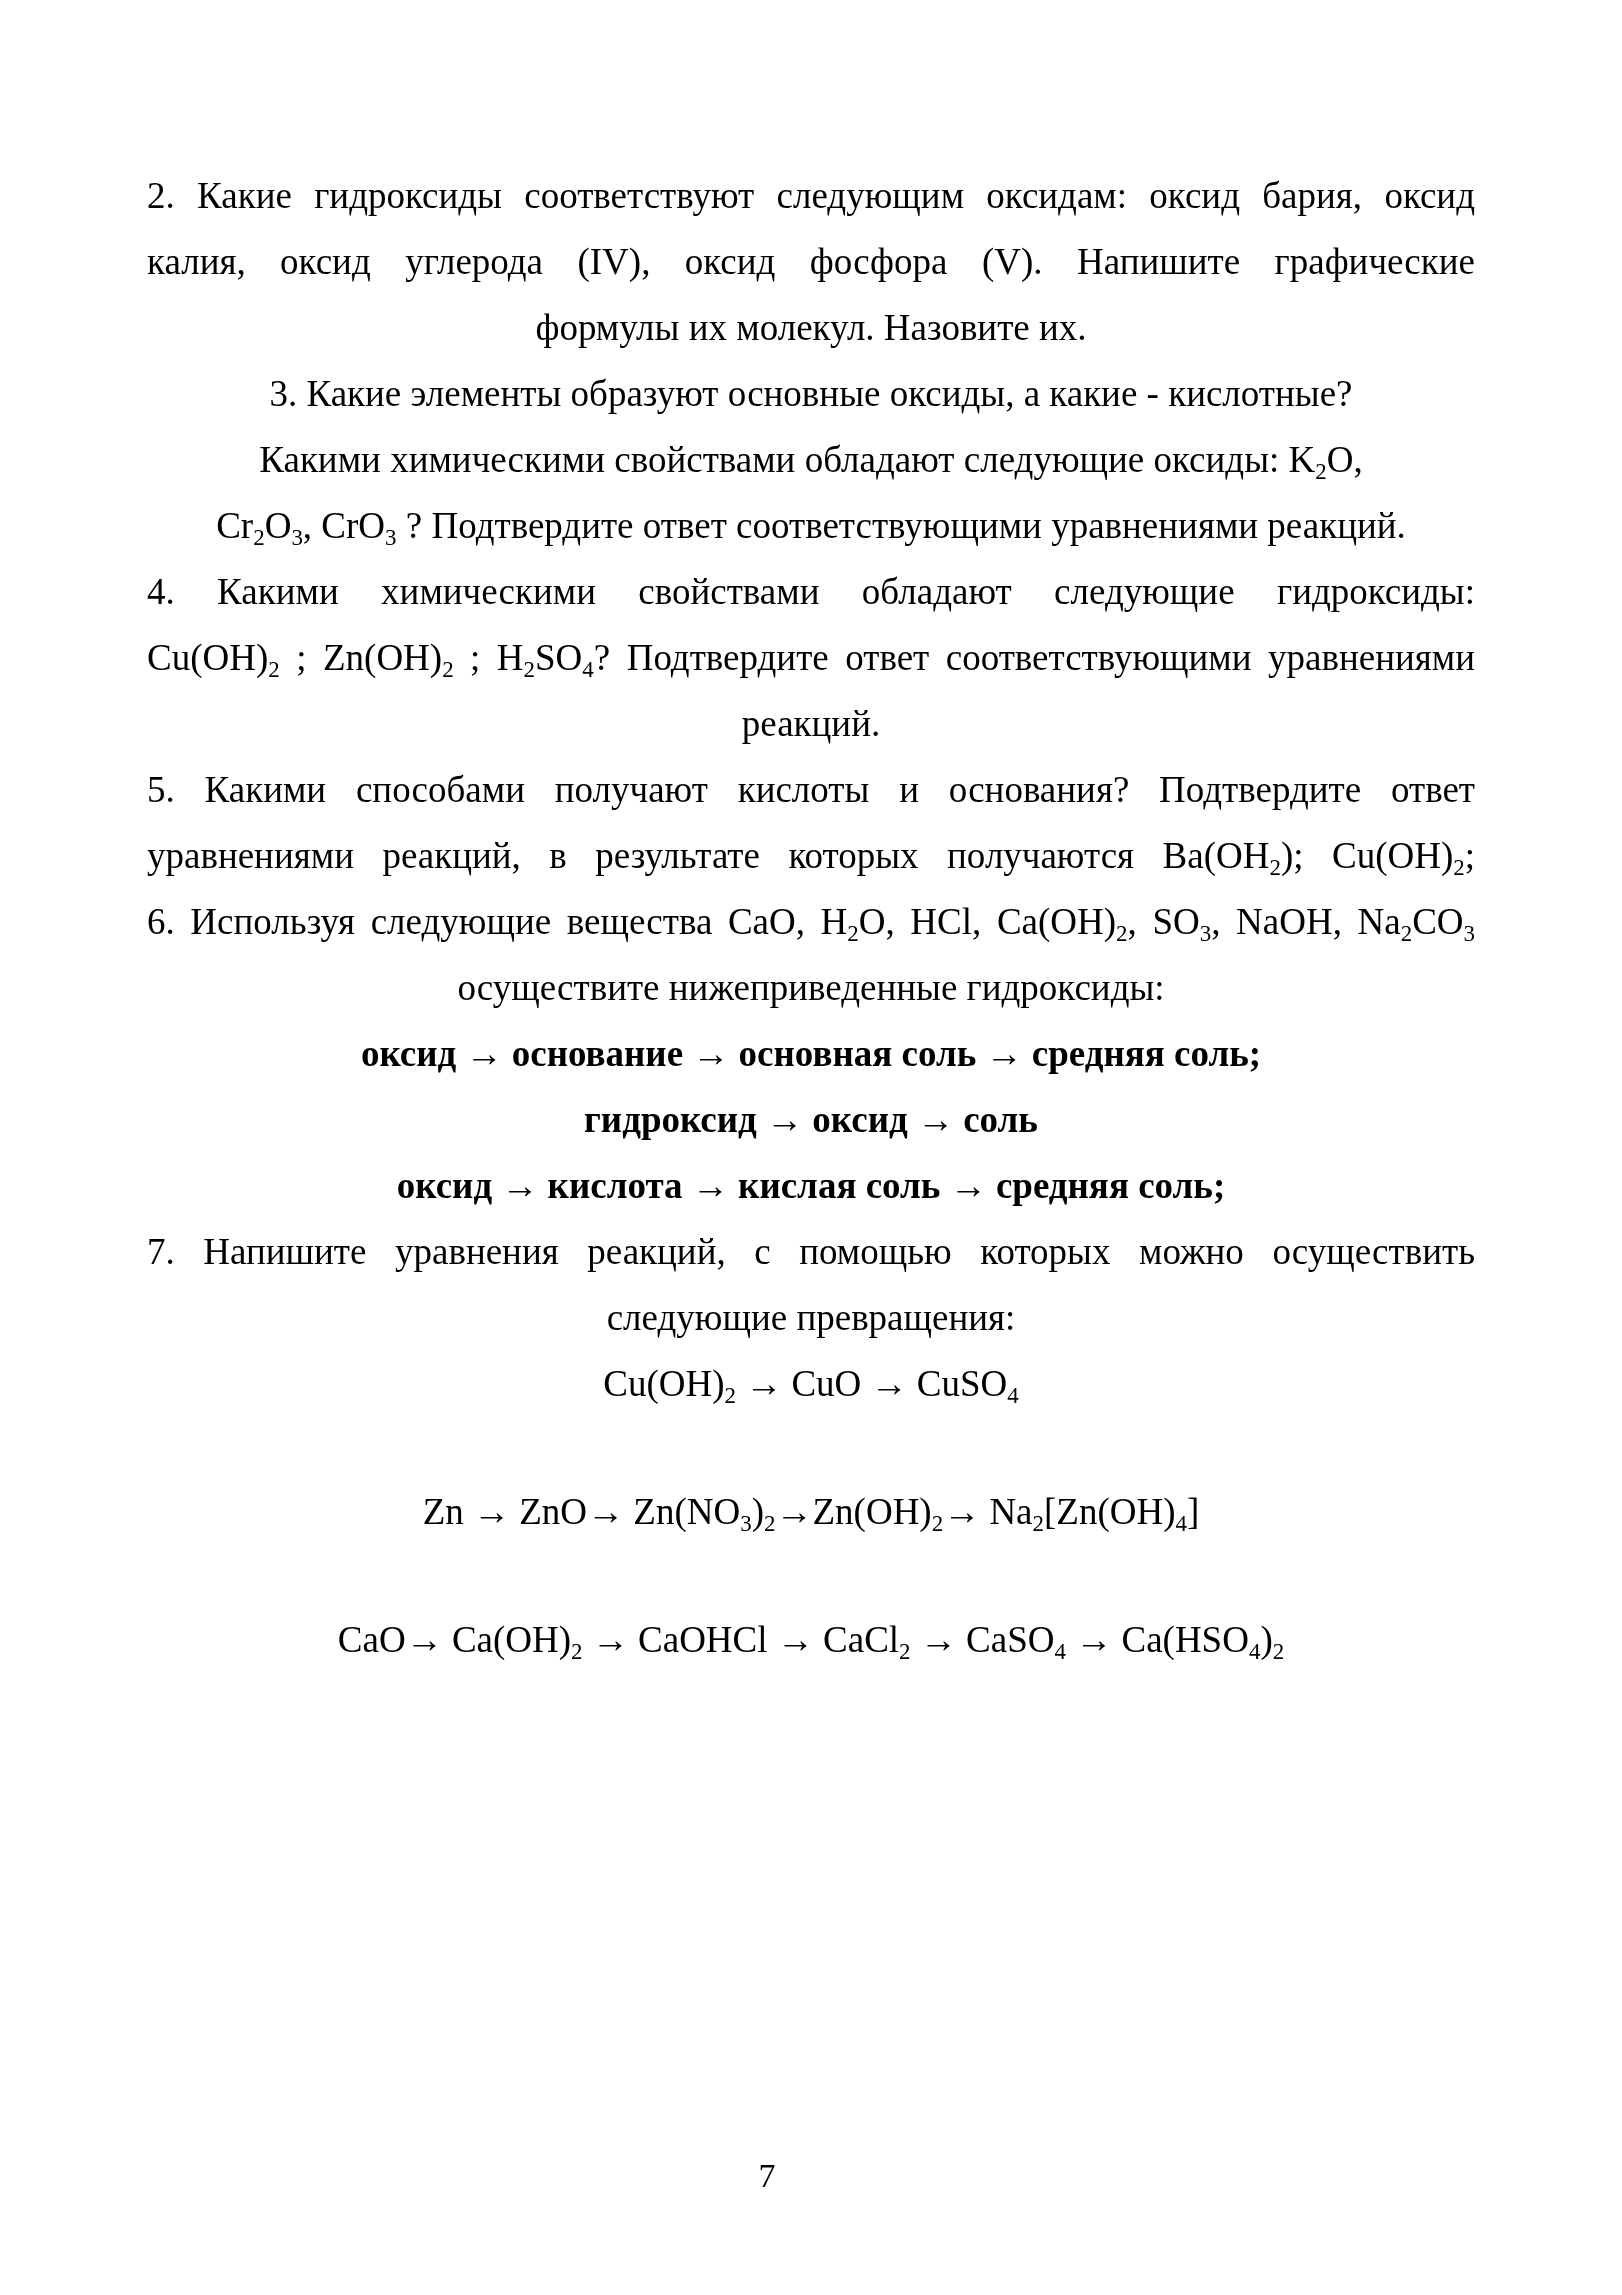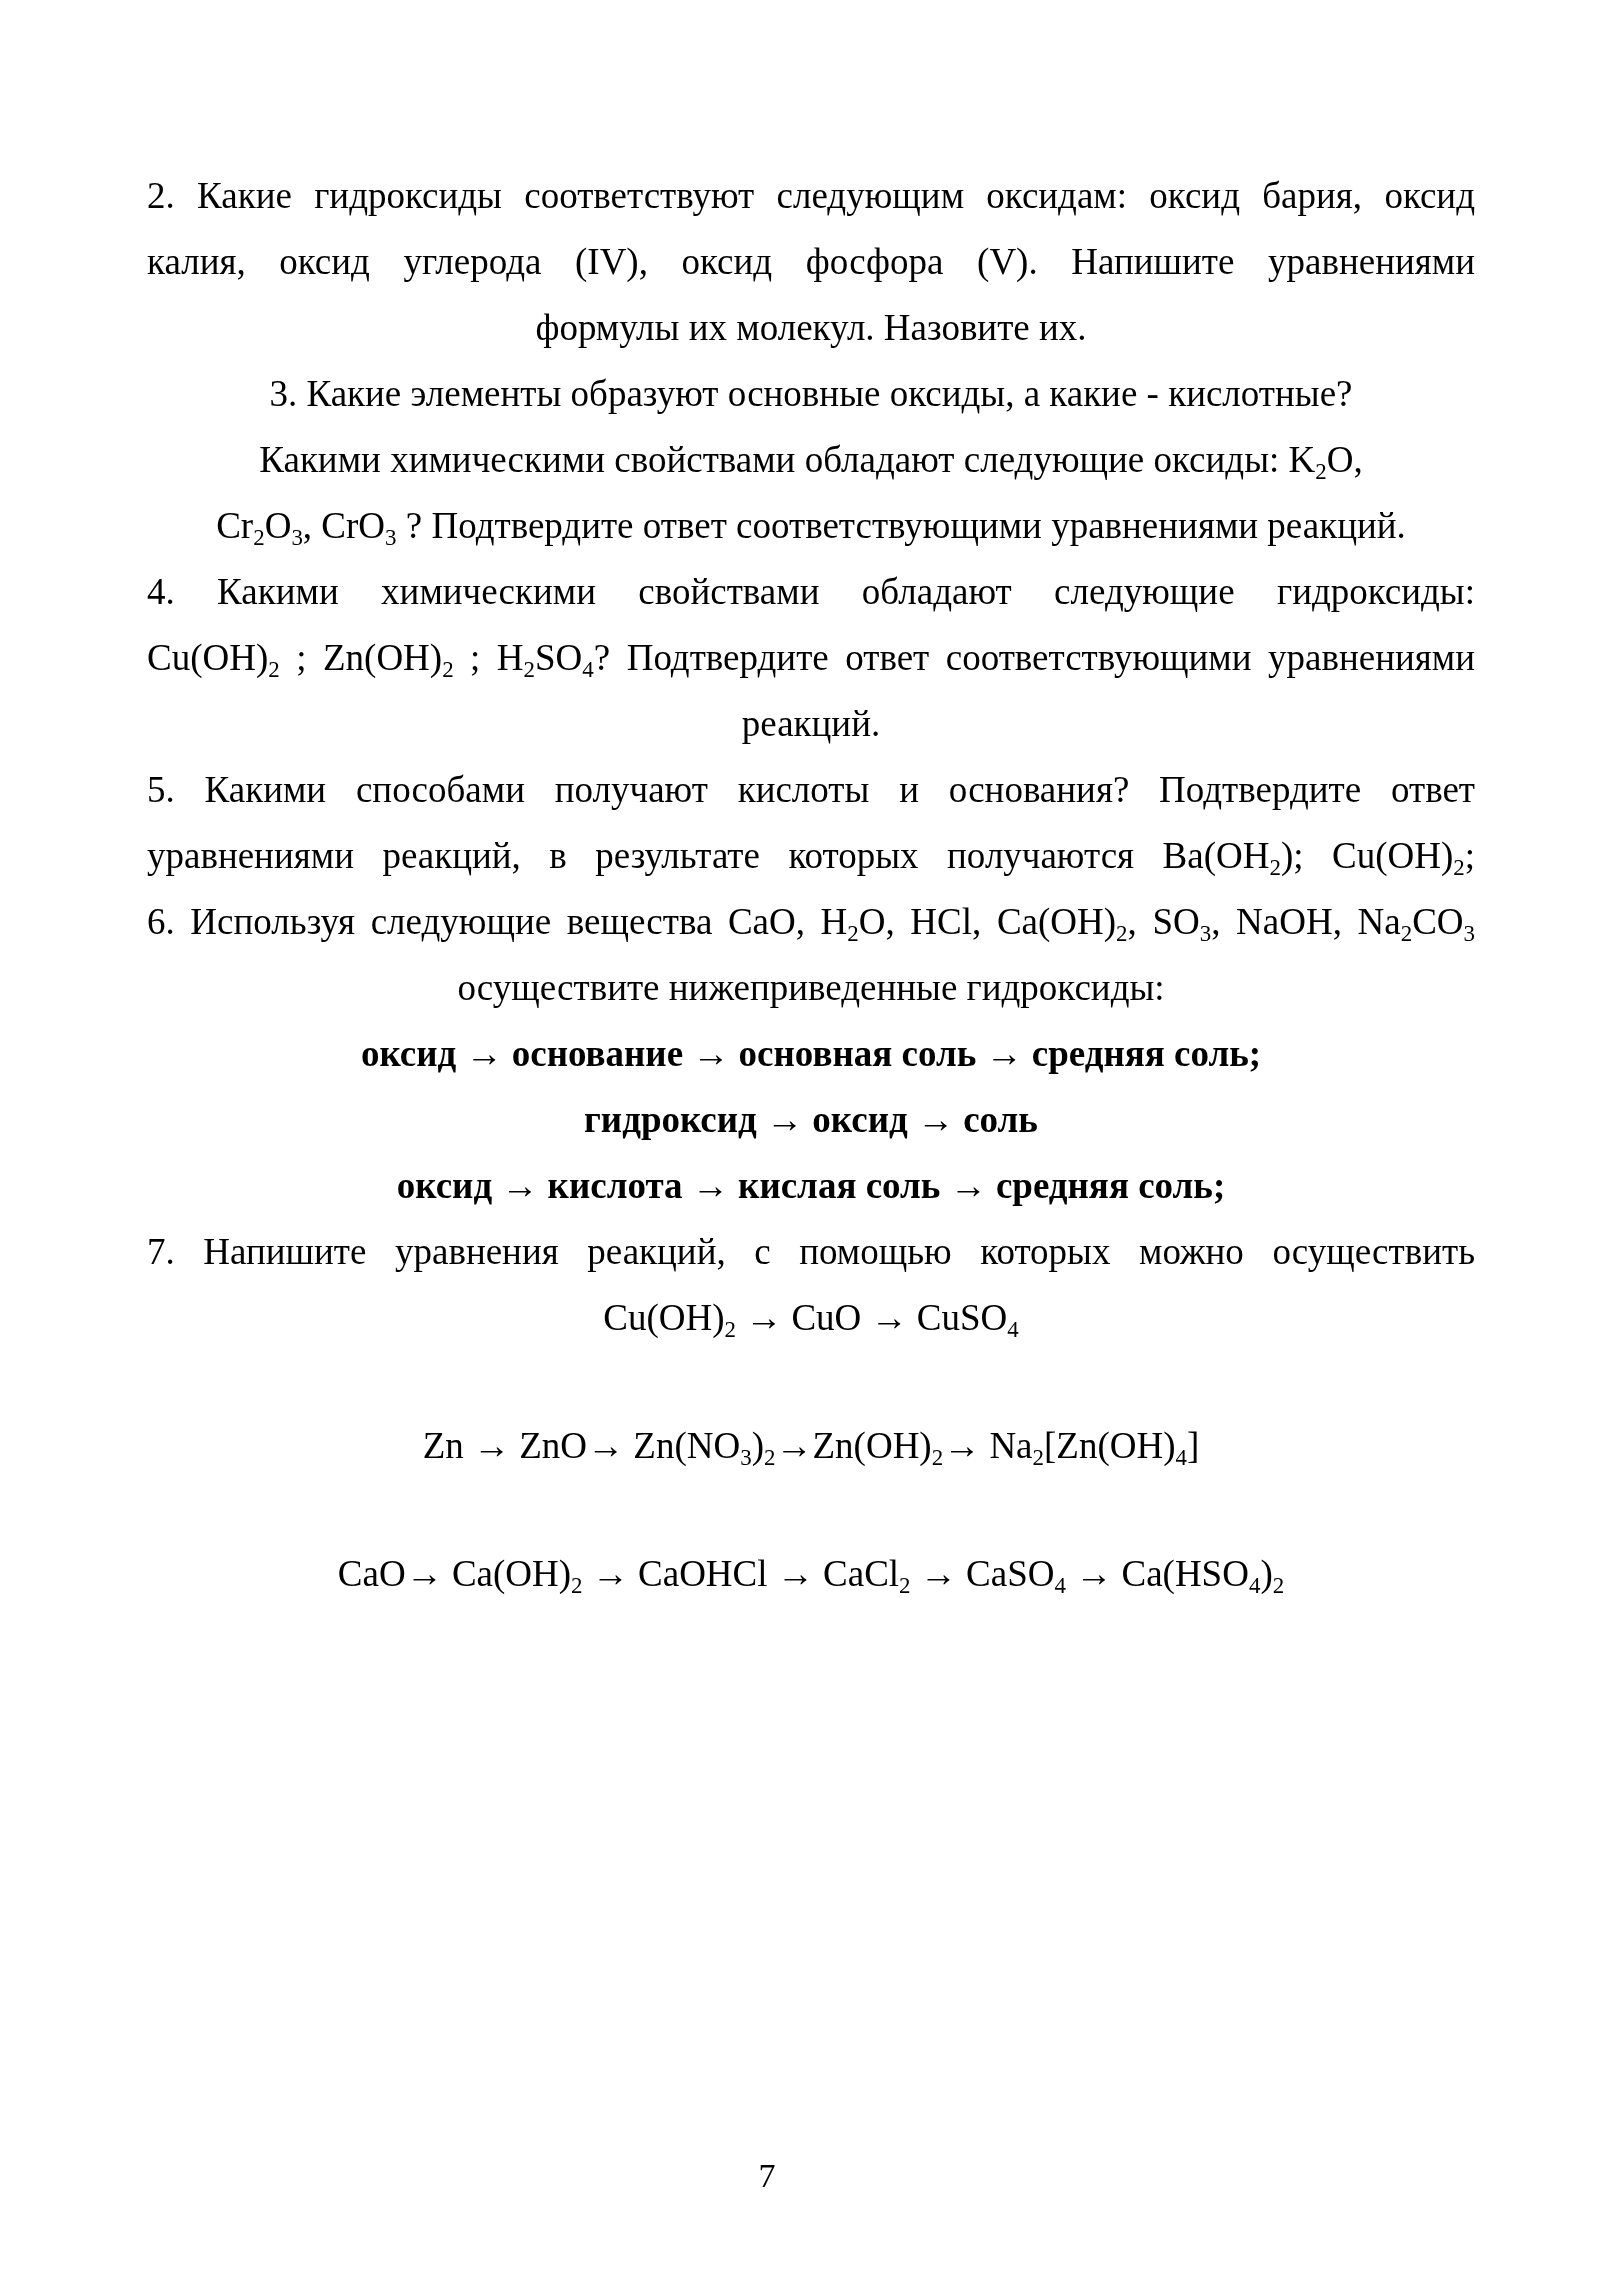--- a/index.html
+++ b/index.html
@@ -55,21 +55,21 @@
     line-height: 34px;
   }
 </style>
 </head>
 <body>
 
 <div class="page">
   <div class="content">
 
     <div class="ln jl">2. Какие гидроксиды соответствуют следующим оксидам: оксид бария, оксид</div>
-    <div class="ln jl">калия, оксид углерода (IV), оксид фосфора (V). Напишите уравнениями</div>
+    <div class="ln jl">калия, оксид углерода (IV), оксид фосфора (V). Напишите графические</div>
     <div class="ln">формулы их молекул. Назовите их.</div>
 
     <div class="ln">3.  Какие элементы образуют основные оксиды, а какие - кислотные?</div>
     <div class="ln">Какими химическими свойствами обладают следующие оксиды: K<sub>2</sub>O,</div>
     <div class="ln">Cr<sub>2</sub>O<sub>3</sub>, CrO<sub>3</sub> ? Подтвердите ответ соответствующими уравнениями реакций.</div>
 
     <div class="ln jl">4. Какими химическими свойствами обладают следующие гидроксиды:</div>
     <div class="ln jl">Cu(OH)<sub>2</sub> ; Zn(OH)<sub>2</sub> ; H<sub>2</sub>SO<sub>4</sub>? Подтвердите ответ соответствующими уравнениями</div>
     <div class="ln">реакций.</div>
 
@@ -77,20 +77,21 @@
     <div class="ln jl">уравнениями реакций, в результате которых получаются Ba(OH<sub>2</sub>); Cu(OH)<sub>2</sub>;</div>
 
     <div class="ln jl">6. Используя следующие вещества CaO, H<sub>2</sub>O, HCl, Ca(OH)<sub>2</sub>, SO<sub>3</sub>, NaOH, Na<sub>2</sub>CO<sub>3</sub></div>
     <div class="ln">осуществите нижеприведенные гидроксиды:</div>
 
     <div class="ln bold">оксид → основание → основная соль → средняя соль;</div>
     <div class="ln bold">гидроксид → оксид → соль</div>
     <div class="ln bold">оксид → кислота → кислая соль → средняя соль;</div>
 
     <div class="ln jl">7. Напишите уравнения реакций, с помощью которых можно осуществить</div>
+    <div class="ln">следующие превращения:</div>
 
     <div class="ln">Cu(OH)<sub>2</sub> → CuO → CuSO<sub>4</sub></div>
     <div class="ln eq-gap">Zn → ZnO→ Zn(NO<sub>3</sub>)<sub>2</sub>→Zn(OH)<sub>2</sub>→ Na<sub>2</sub>[Zn(OH)<sub>4</sub>]</div>
     <div class="ln eq-gap">CaO→ Ca(OH)<sub>2</sub> → CaOHCl → CaCl<sub>2</sub> → CaSO<sub>4</sub> → Ca(HSO<sub>4</sub>)<sub>2</sub></div>
 
   </div>
 
   <div class="pageno">7</div>
 </div>
 

